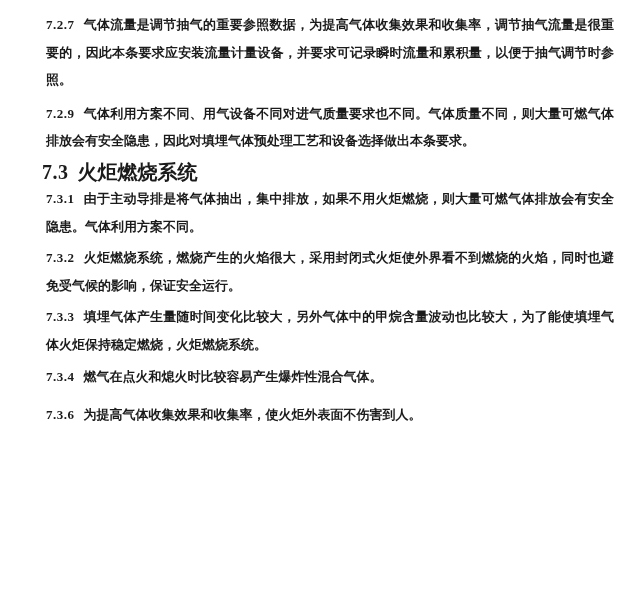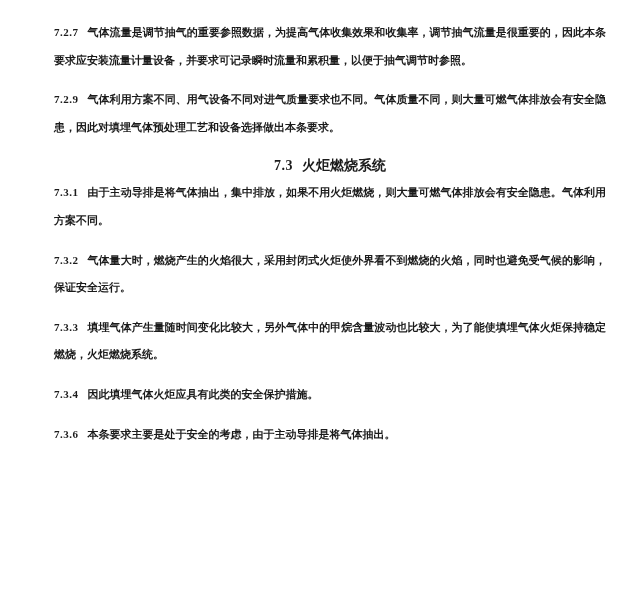--- a/index.html
+++ b/index.html
@@ -14,39 +14,39 @@
     font-family: "Liberation Serif", "DejaVu Serif", serif;
   }
   .page {
     position: absolute;
     top: 7px;
     left: 42px;
     width: 576px;
     color: #1b1b1b;
   }
   .clause {
-    margin: 12px;
-    font-size: 11px;
+    margin: 4px;
+    font-size: 13px;
     line-height: 27.6px;
     font-weight: bold;
     text-align: justify;
     text-justify: inter-ideograph;
   }
   .clause .num {
     font-family: "Liberation Serif", "DejaVu Serif", serif;
     font-weight: bold;
     margin-right: 9px;
     letter-spacing: 0.5px;
   }
   .heading {
     margin: 1px 0 0 0;
-    font-size: 14px;
+    font-size: 20px;
     line-height: 26px;
     font-weight: bold;
-    text-align: center;
+    text-align: left;
   }
   .heading .num {
     margin-right: 9px;
     letter-spacing: 0.5px;
   }
   
   .g0  { margin-top: 0; }
   .g2  { margin-top: 2px; }
   .g3  { margin-top: 3px; }
   .g6  { margin-top: 6px; }
@@ -68,30 +68,30 @@
 
   <h2 class="heading">
     <span class="num">7.3</span><span>火炬燃烧系统</span>
   </h2>
 
   <p class="clause g0">
     <span class="num">7.3.1</span><span class="txt">由于主动导排是将气体抽出，集中排放，如果不用火炬燃烧，则大量可燃气体排放会有安全隐患。气体利用方案不同。</span>
   </p>
 
   <p class="clause g3">
-    <span class="num">7.3.2</span><span class="txt">气体量大时，燃烧产生的火焰很大，采用封闭式火炬使外界看不到燃烧的火焰，同时也避免受气候的影响，保证安全运行。</span>
+    <span class="num">7.3.2</span><span class="txt">火炬燃烧系统，燃烧产生的火焰很大，采用封闭式火炬使外界看不到燃烧的火焰，同时也避免受气候的影响，保证安全运行。</span>
   </p>
 
   <p class="clause g2">
     <span class="num">7.3.3</span><span class="txt">填埋气体产生量随时间变化比较大，另外气体中的甲烷含量波动也比较大，为了能使填埋气体火炬保持稳定燃烧，火炬燃烧系统。</span>
   </p>
 
   <p class="clause g0">
-    <span class="num">7.3.4</span><span class="txt">因此填埋气体火炬应具有此类的安全保护措施。</span>
+    <span class="num">7.3.4</span><span class="txt">燃气在点火和熄火时比较容易产生爆炸性混合气体。</span>
   </p>
 
 
   <p class="clause g11">
-    <span class="num">7.3.6</span><span class="txt">本条要求主要是处于安全的考虑，由于主动导排是将气体抽出。</span>
+    <span class="num">7.3.6</span><span class="txt">为提高气体收集效果和收集率，使火炬外表面不伤害到人。</span>
   </p>
 
 
 </div>
 
 </body></html>

